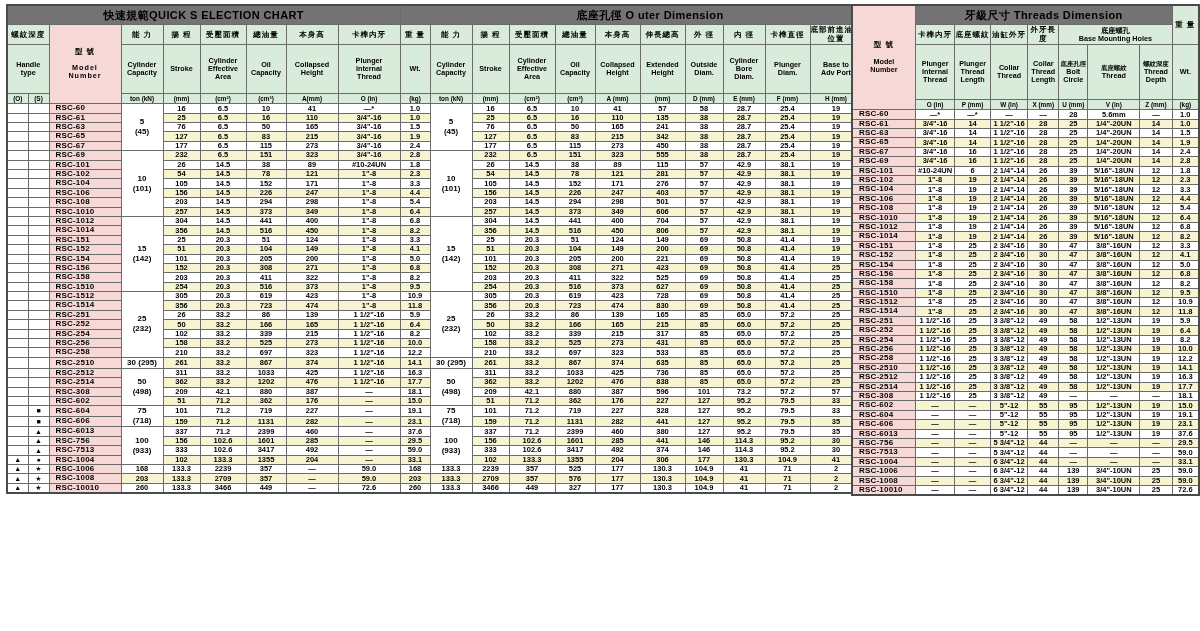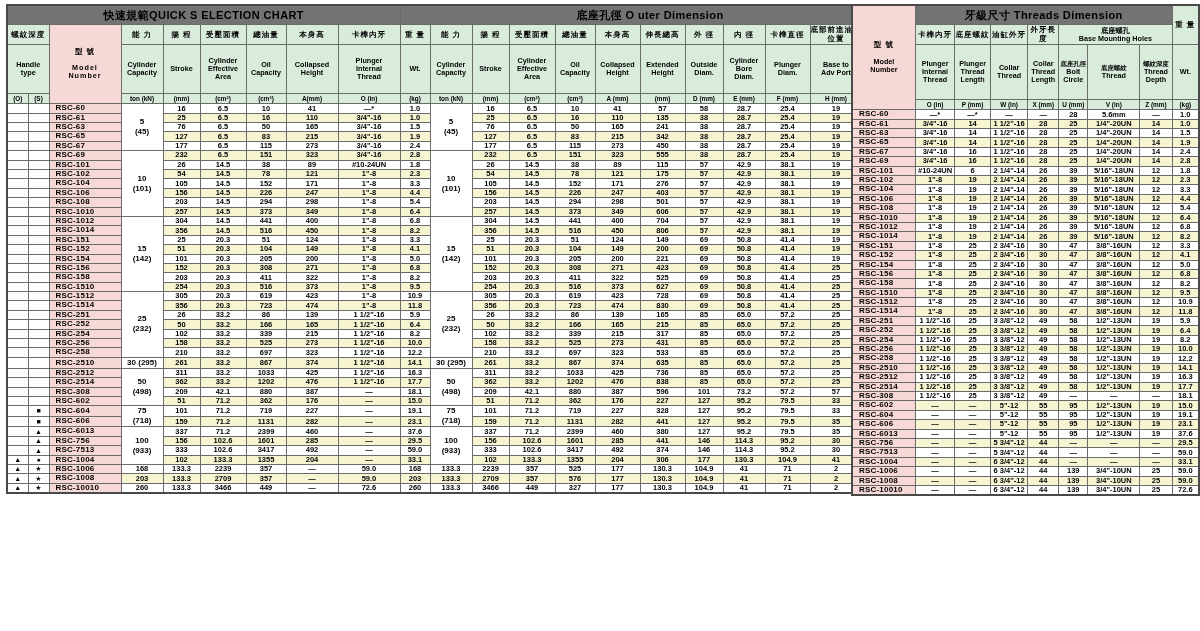--- a/index.html
+++ b/index.html
@@ -303,21 +303,21 @@
             <td class="yel">54</td>
             <td class="yel">14.5</td>
             <td class="yel">78</td>
             <td class="yel">121</td>
             <td class="yel">1"-8</td>
             <td class="yel">2.3</td>
             <td class="yel">54</td>
             <td class="yel">14.5</td>
             <td class="yel">78</td>
             <td class="yel">121</td>
-            <td class="yel">175</td>
+            <td class="yel">281</td>
             <td class="yel">57</td>
             <td class="yel">42.9</td>
             <td class="yel">38.1</td>
             <td class="yel">19</td>
             <td class="yel">35</td>
             <td class="yel">6</td>
           </tr>
           <tr>
             <td class="blank sym"></td>
             <td class="blank sym"></td>

